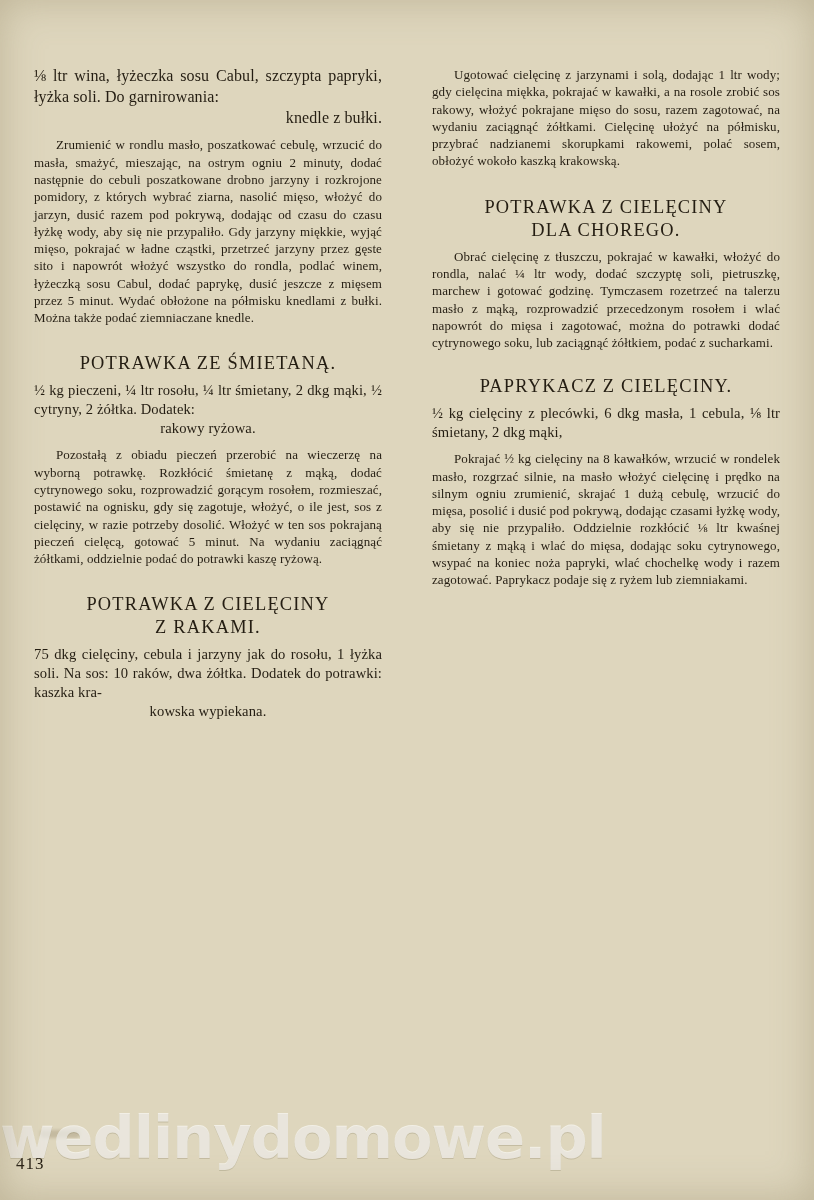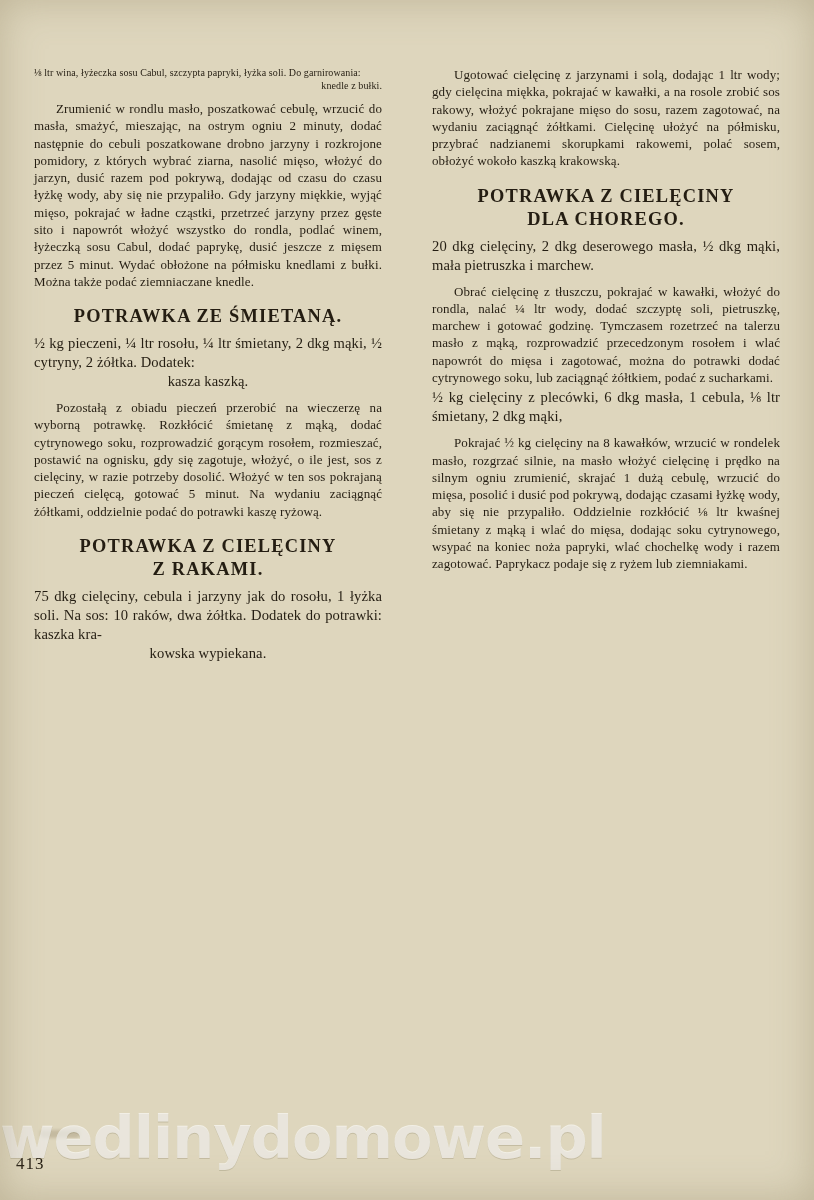--- a/index.html
+++ b/index.html
@@ -46,35 +46,35 @@
     line-height: 1.33;
     text-align: justify;
     color: #241d12;
     letter-spacing: 0.1px;
   }
   p.body {
     text-indent: 22px;
     margin-bottom: 2px;
   }
   p.head-note {
-    font-size: 10px;
+    font-size: 16px;
     line-height: 1.30;
     text-indent: 0;
     text-align: justify;
   }
   .note-center {
     display: block;
     text-align: right;
   }
   h2.section {
     font-size: 18.4px;
-    font-weight: bold;
+    font-weight: normal;
     text-align: center;
     letter-spacing: 1.2px;
-    margin: 15px 0 6px 0;
+    margin: 26px 0 6px 0;
     color: #241d12;
     line-height: 1.25;
   }
   h2.section.tight {
     margin-top: 24px;
   }
   .ingredients {
     font-size: 14.6px;
     line-height: 1.30;
     text-align: justify;
@@ -145,21 +145,21 @@
         </p>
 
         <div class="spacer-sm"></div>
 
         <p class="body">Zrumienić w rondlu masło, poszatkować cebulę, wrzucić do masła, smażyć, mieszając, na ostrym ogniu 2 minuty, dodać następnie do cebuli poszatkowane drobno jarzyny i rozkrojone pomidory, z których wybrać ziarna, nasolić mięso, włożyć do jarzyn, dusić razem pod pokrywą, dodając od czasu do czasu łyżkę wody, aby się nie przypaliło.  Gdy jarzyny miękkie, wyjąć mięso, pokrajać w ładne cząstki, przetrzeć jarzyny przez gęste sito i napowrót włożyć wszystko do rondla, podlać winem, łyżeczką sosu Cabul, dodać paprykę, dusić jeszcze z mięsem przez 5 minut.  Wydać obłożone na półmisku knedlami z bułki.  Można także podać ziemniaczane knedle.</p>
 
         <h2 class="section">POTRAWKA ZE ŚMIETANĄ.</h2>
 
         <p class="ingredients">
           <span>½ kg pieczeni, ¼ ltr rosołu, ¼ ltr śmietany, 2 dkg mąki, ½ cytryny, 2 żółtka.  Dodatek:</span>
-          <span class="ctr">kasza kaszką.</span>
+          <span class="ctr">rakowy ryżowa.</span>
         </p>
 
         <p class="body">Pozostałą z obiadu pieczeń przerobić na wieczerzę na wyborną potrawkę.  Rozkłócić śmietanę z mąką, dodać cytrynowego soku, rozprowadzić gorącym rosołem, rozmieszać, postawić na ognisku, gdy się zagotuje, włożyć, o ile jest, sos z cielęciny, w razie potrzeby dosolić. Włożyć w ten sos pokrajaną pieczeń cielęcą, gotować 5 minut.  Na wydaniu zaciągnąć żółtkami, oddzielnie podać do potrawki kaszę ryżową.</p>
 
         <h2 class="section">
           <span>POTRAWKA Z CIELĘCINY</span><br>
           <span>Z RAKAMI.</span>
         </h2>
 
         <p class="ingredients">
@@ -171,24 +171,24 @@
 
       <div class="col col-right">
 
         <p class="body">Ugotować cielęcinę z jarzynami i solą, dodając 1 ltr wody; gdy cielęcina miękka, pokrajać w kawałki, a na rosole zrobić sos rakowy, włożyć pokrajane mięso do sosu, razem zagotować, na wydaniu zaciągnąć żółtkami.  Cielęcinę ułożyć na półmisku, przybrać nadzianemi skorupkami rakowemi, polać sosem, obłożyć wokoło kaszką krakowską.</p>
 
         <h2 class="section">
           <span>POTRAWKA Z CIELĘCINY</span><br>
           <span>DLA CHOREGO.</span>
         </h2>
 
-        <p class="ingredients">20 dkg cielęciny, 2 dkg deserowego masła, ½ dkg mąki, mała pietruszka i marchew.</p>
 
         <p class="body">Obrać cielęcinę z tłuszczu, pokrajać w kawałki, włożyć do rondla, nalać ¼ ltr wody, dodać szczyptę soli, pietruszkę, marchew i gotować godzinę.  Tymczasem rozetrzeć na talerzu masło z mąką, rozprowadzić przecedzonym rosołem i wlać napowrót do mięsa i zagotować, można do potrawki dodać cytrynowego soku, lub zaciągnąć żółtkiem, podać z sucharkami.</p>
 
+        <h2 class="section tight">PAPRYKACZ Z CIELĘCINY.</h2>
 
         <p class="ingredients">
           <span>½ kg cielęciny z plecówki, 6 dkg masła, 1 cebula, ⅛ ltr śmietany, 2 dkg mąki,</span>
         </p>
 
         <p class="body">Pokrajać ½ kg cielęciny na 8 kawałków, wrzucić w rondelek masło, rozgrzać silnie, na masło włożyć cielęcinę i prędko na silnym ogniu zrumienić, skrajać 1 dużą cebulę, wrzucić do mięsa, posolić i dusić pod pokrywą, dodając czasami łyżkę wody, aby się nie przypaliło.  Oddzielnie rozkłócić ⅛ ltr kwaśnej śmietany z mąką i wlać do mięsa, dodając soku cytrynowego, wsypać na koniec noża papryki, wlać chochelkę wody i razem zagotować.  Paprykacz podaje się z ryżem lub ziemniakami.</p>
 
       </div>
     </div>
   </div>

